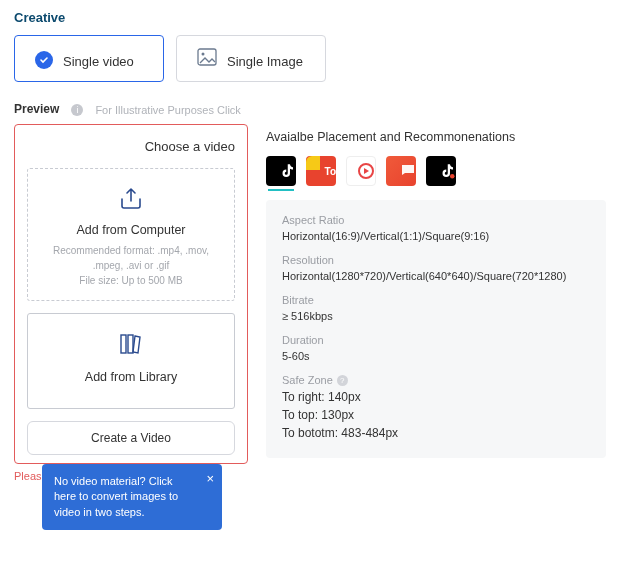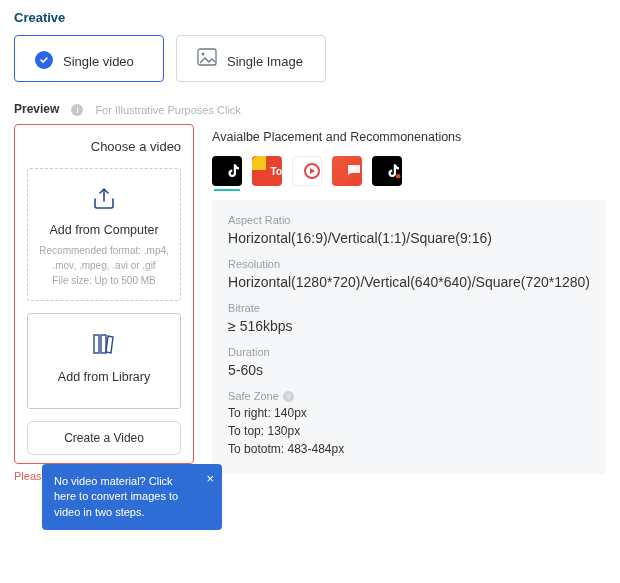--- a/index.html
+++ b/index.html
@@ -27,21 +27,21 @@
 .tooltip{position:absolute;bottom:-48px;left:28px;background:#2e6dd6;color:#fff;padding:10px 28px 10px 12px;border-radius:4px;font-size:11px;line-height:1.4;width:180px;z-index:2}
 .tooltip .x{position:absolute;top:6px;right:8px;font-size:13px;cursor:pointer;color:#fff}
 .right-col{flex:1;padding-top:6px}
 .right-hdr{font-size:12.5px;font-weight:500;color:#333;margin-bottom:12px}
 .placements{display:flex;gap:10px;margin-bottom:14px}
 .pl-item{position:relative}
 .pl-item.active::after{content:"";position:absolute;bottom:-5px;left:2px;right:2px;height:2px;background:#22bfc3}
 .pl-ico{width:30px;height:30px;border-radius:4px;display:flex;align-items:center;justify-content:flex-end}
 .spec-panel{background:#f6f7f8;border-radius:4px;padding:14px 16px;font-size:12px}
 .spec-lbl{font-size:11px;color:#9a9da3;margin-bottom:4px;display:flex;align-items:center;gap:4px}
-.spec-val{font-size:14px;color:#333;margin-bottom:12px}
+.spec-val{font-size:11px;color:#333;margin-bottom:12px}
 .spec-line{font-size:12px;color:#333;margin-bottom:4px}
 .info-mini{width:11px;height:11px;border-radius:50%;background:#d2d4d9;display:inline-flex;align-items:center;justify-content:center;font-size:8px;color:#fff}
 </style>
 </head>
 <body>
 
 <div class="section-hdr">Creative</div>
 
 <div class="option-row">
   <div class="option-card selected">

